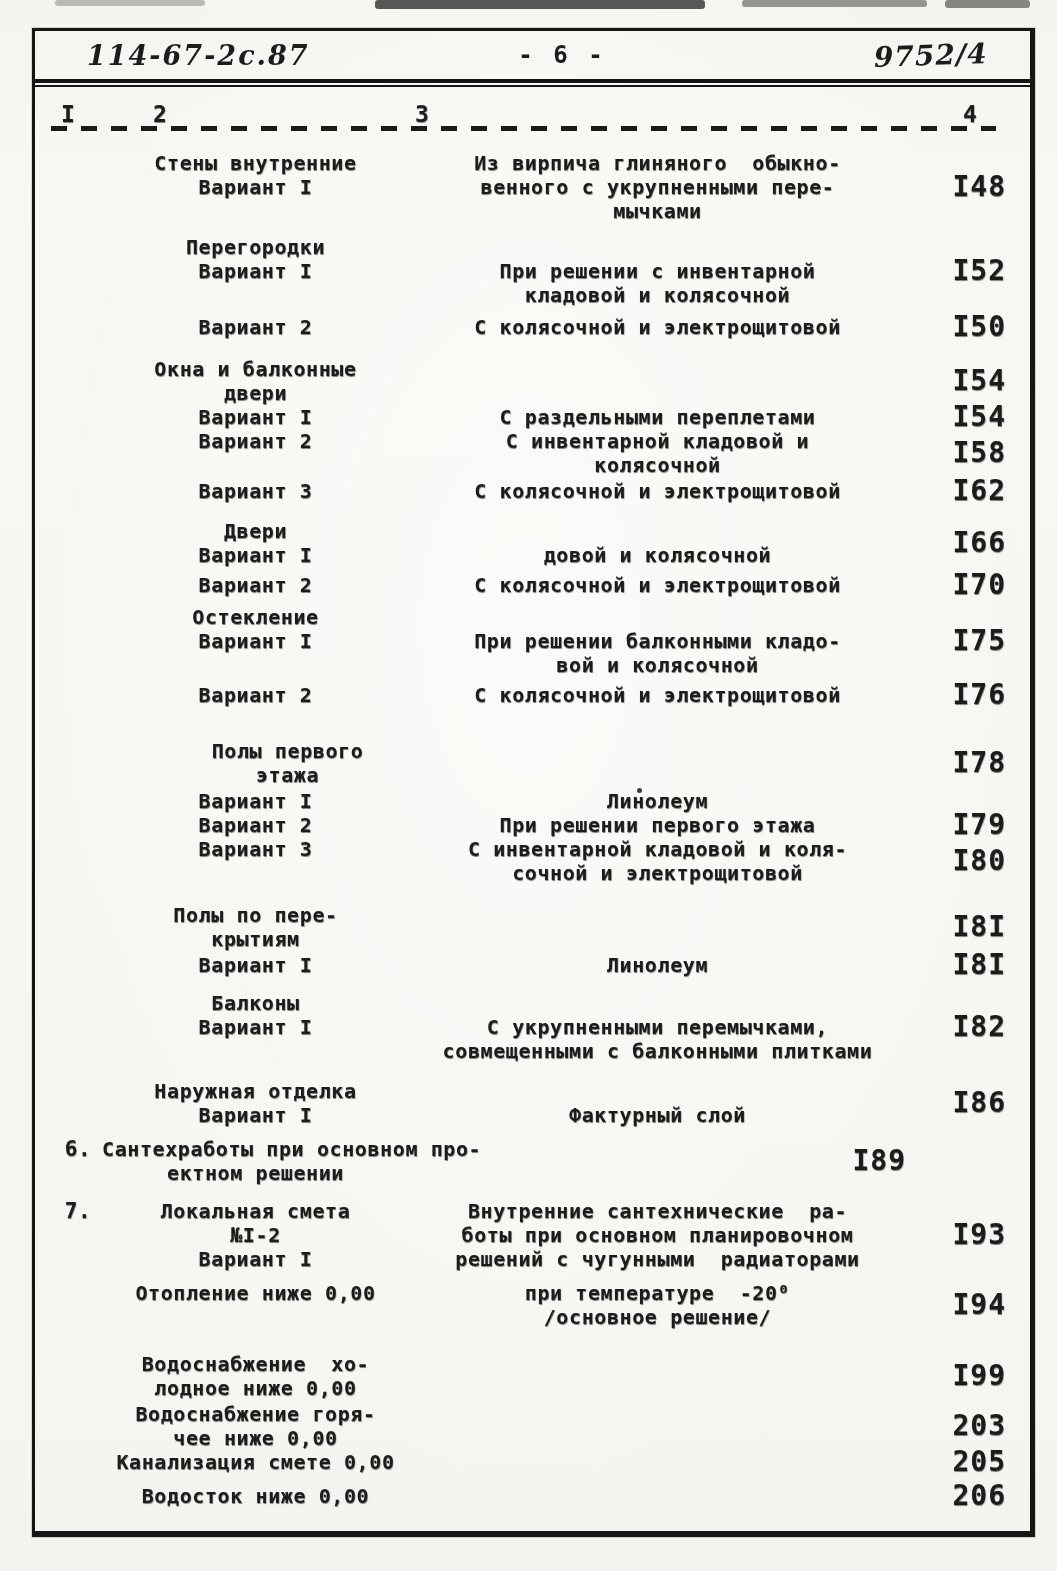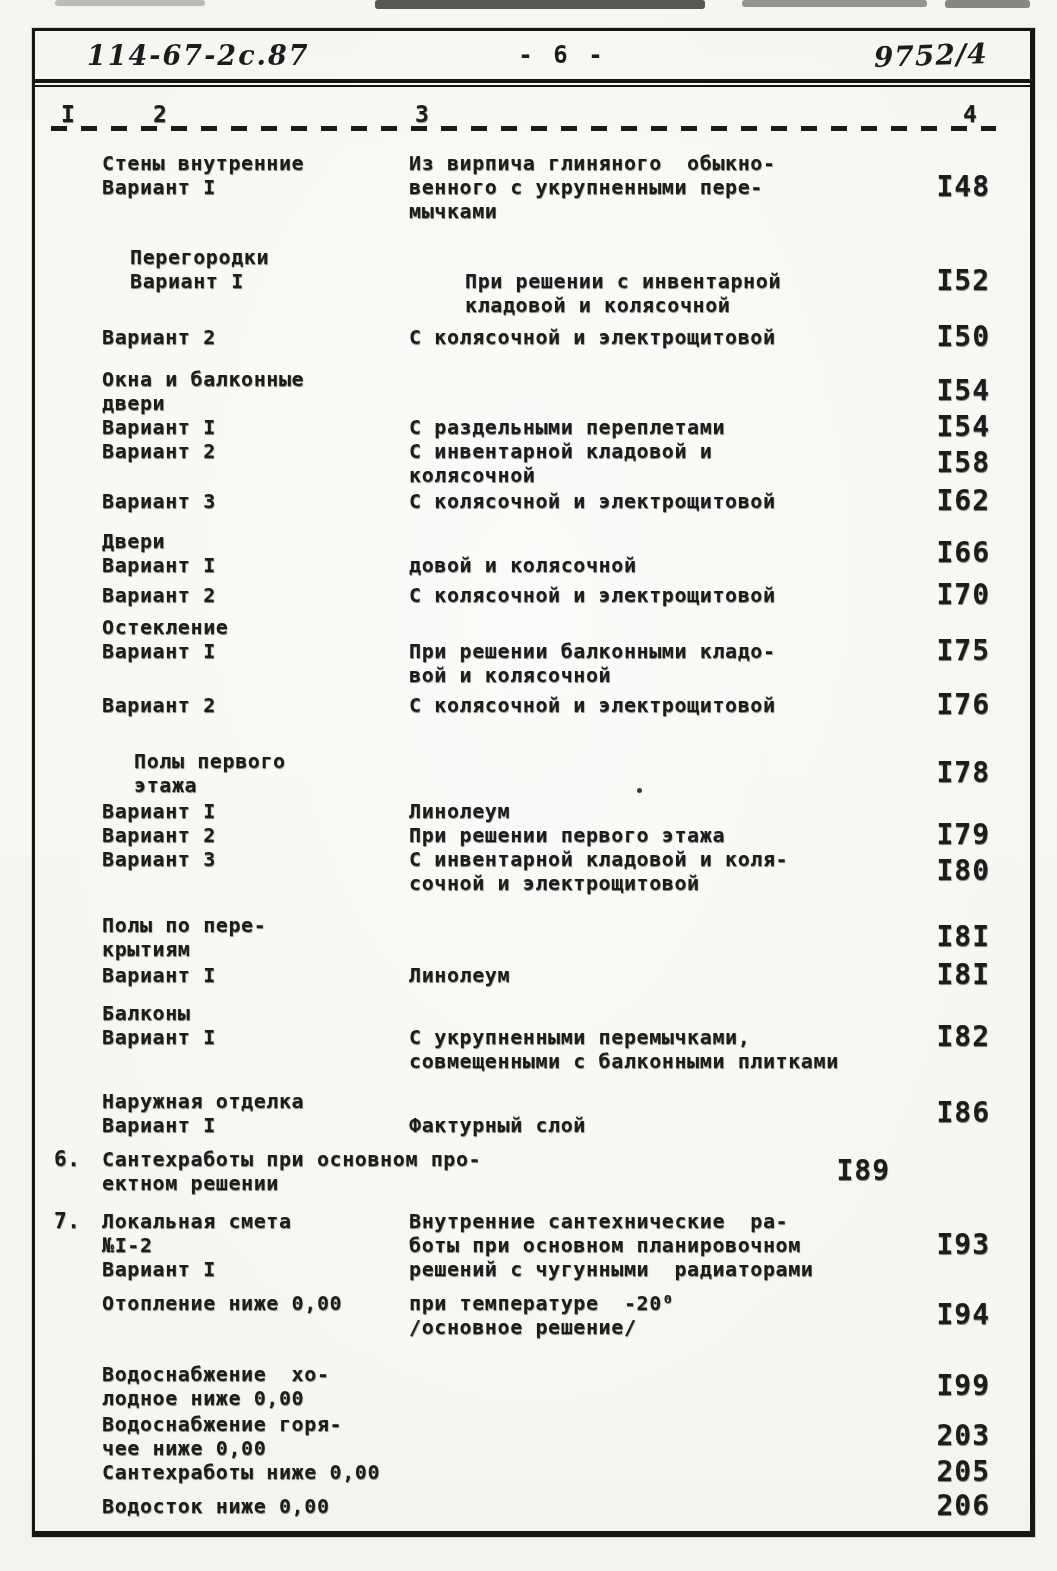--- a/index.html
+++ b/index.html
@@ -35,21 +35,21 @@
   .doc-code{font-family:"DejaVu Serif","Liberation Serif",serif;font-style:italic;font-weight:700;font-size:27px;letter-spacing:2px;}
   .page-label{font-size:24px;font-weight:700;letter-spacing:3px;margin-left:-60px;}
   .archive-code{font-family:"DejaVu Serif","Liberation Serif",serif;font-style:italic;font-weight:700;font-size:28px;letter-spacing:1px;transform:rotate(-2deg);}
 
   .ruler{position:relative;height:42px;margin:6px 34px 0 16px;}
   .ruler .c{position:absolute;bottom:4px;font-size:23px;font-weight:700;text-shadow:.5px .5px .8px rgba(20,20,20,.5);}
   .c1{left:10px;} .c2{left:102px;} .c3{left:364px;} .c4{left:912px;}
   .dashes{position:absolute;left:0;right:0;bottom:0;height:5px;
     background:repeating-linear-gradient(90deg,#1b1b19 0 16px,transparent 16px 30px);}
 
-  .rows{padding:8px 40px 0 3px;}
+  .rows{padding:8px 24px 0 3px;text-align:center;}
   .row{display:grid;grid-template-columns:64px 307px 1fr 100px;align-items:stretch;}
   .cell{font-size:20px;line-height:24px;font-weight:700;letter-spacing:.6px;
         text-shadow:.5px .5px .8px rgba(25,25,22,.55);}
   .line{white-space:pre;min-height:24px;}
   .num{padding-left:16px;font-size:21px;}
   .pg{display:flex;align-items:center;justify-content:flex-end;font-size:28px;letter-spacing:1px;}
 </style>
 </head>
 <body>
 
@@ -82,21 +82,21 @@
             <div class="line">Стены внутренние</div>
             <div class="line">Вариант I</div>
           </div>
     <div class="cell desc">
             <div class="line">Из вирпича глиняного  обыкно-</div>
             <div class="line">венного с укрупненными пере-</div>
             <div class="line">мычками</div>
           </div>
     <div class="cell pg">I48</div>
   </div>
-        <div class="row" style="margin-top: 22px; gap: 28px;">
+        <div class="row" style="margin-top: 12px;">
     <div class="cell num"></div>
     <div class="cell item">
             <div class="line">Перегородки</div>
             <div class="line">Вариант I</div>
           </div>
     <div class="cell desc">
             <div class="line">&nbsp;</div>
             <div class="line">При решении с инвентарной</div>
             <div class="line">кладовой и колясочной</div>
           </div>
@@ -328,21 +328,21 @@
     <div class="cell item">
             <div class="line">Водоснабжение горя-</div>
             <div class="line">чее ниже 0,00</div>
           </div>
     <div class="cell desc"></div>
     <div class="cell pg">203</div>
   </div>
         <div class="row" style="margin-top: 0px;">
     <div class="cell num"></div>
     <div class="cell item">
-            <div class="line">Сантехработы ниже 0,00</div>
+            <div class="line">Канализация смете 0,00</div>
           </div>
     <div class="cell desc"></div>
     <div class="cell pg">205</div>
   </div>
         <div class="row" style="margin-top: 10px;">
     <div class="cell num"></div>
     <div class="cell item">
             <div class="line">Водосток ниже 0,00</div>
           </div>
     <div class="cell desc"></div>

